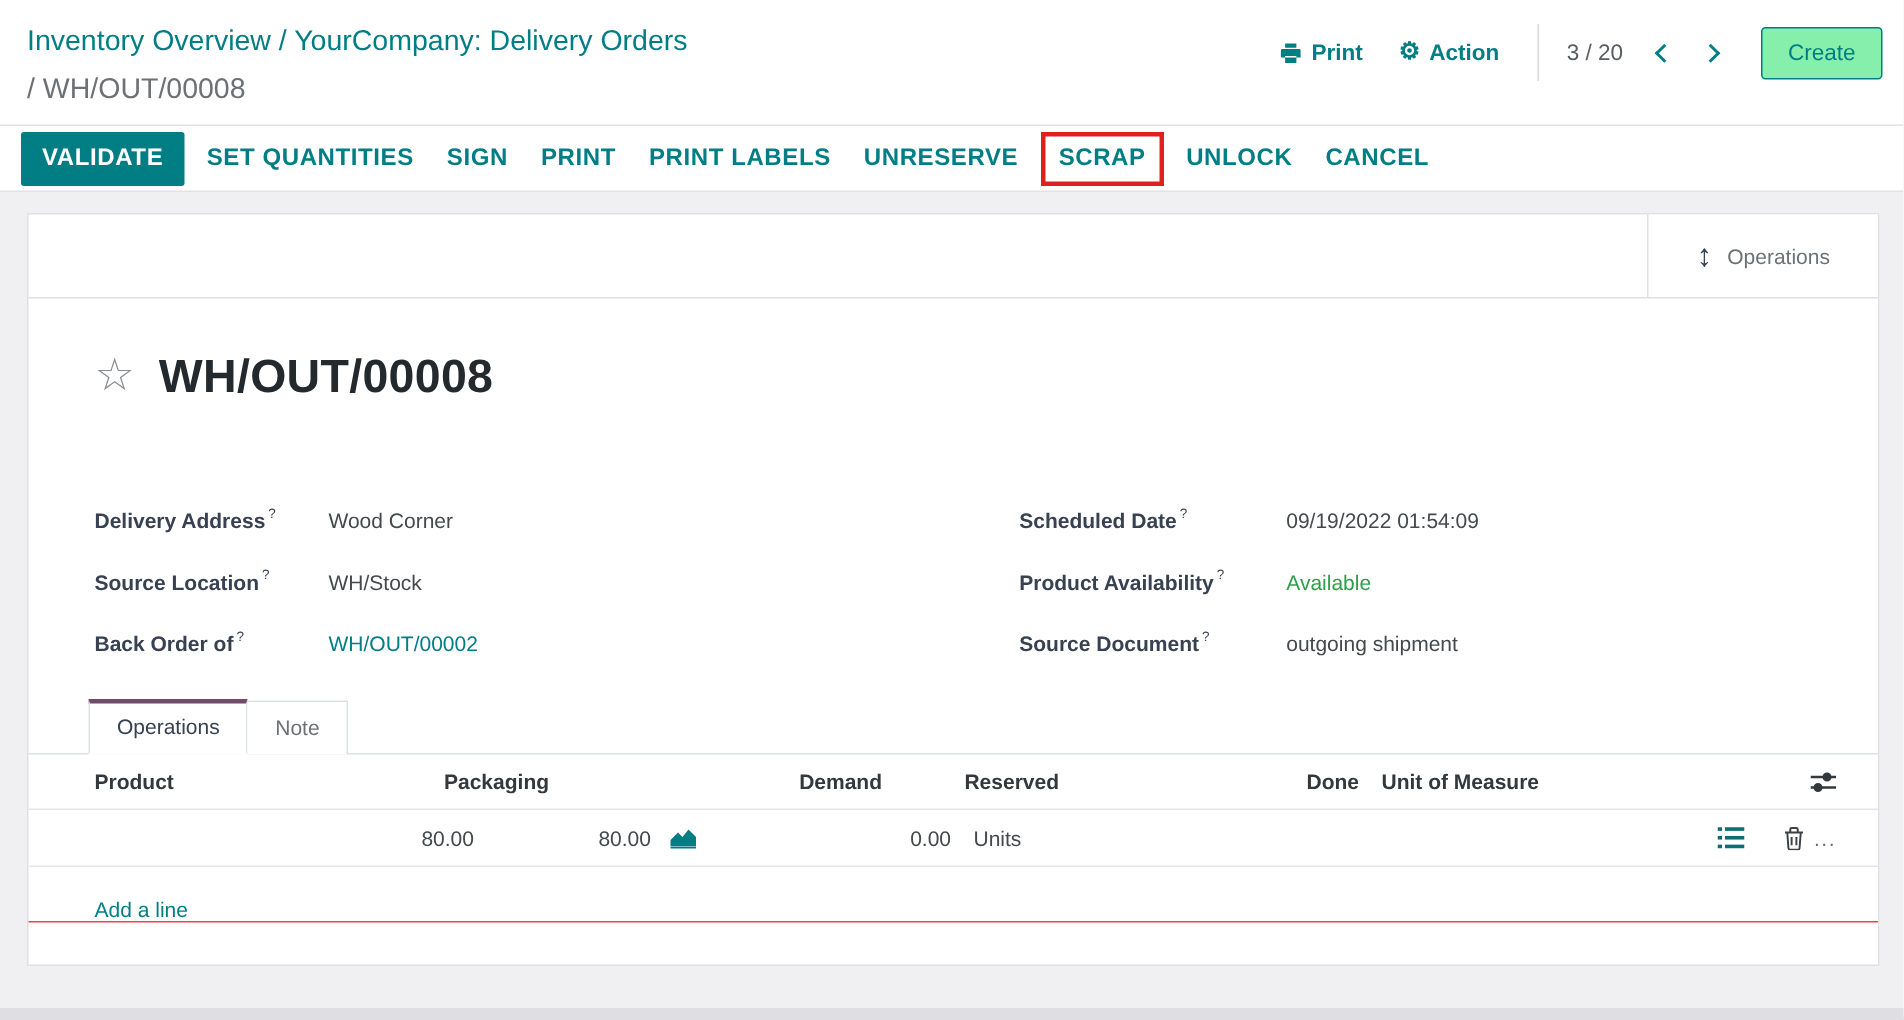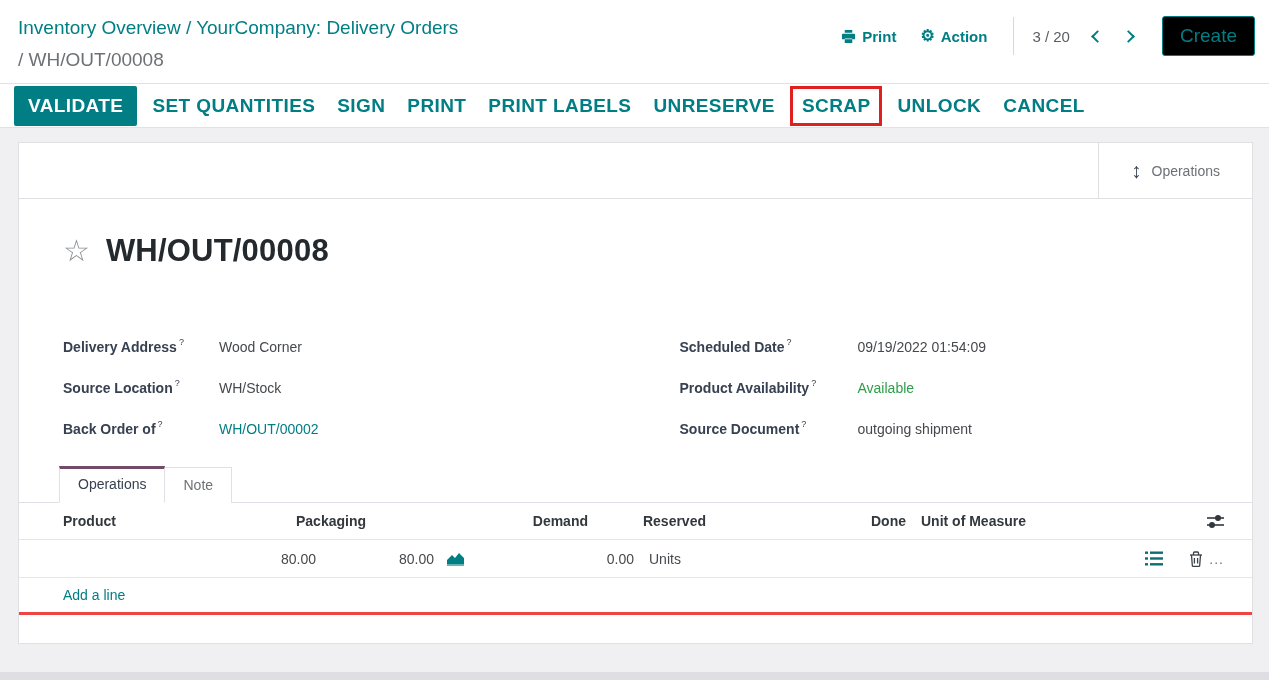--- a/index.html
+++ b/index.html
@@ -33,36 +33,36 @@
   }
   .gear-glyph { font-size:16px; line-height:1; }
   .v-divider { width:1px; height:38px; background:#d8d8dc; margin:0 10px; }
   .pager-count { color:#5a5e62; font-size:15px; margin-right:8px; }
   .chev-btn { background:none; border:none; cursor:pointer; padding:4px 7px; }
   .chev { display:inline-block; width:9px; height:9px; border-top:2.5px solid #017e84; border-right:2.5px solid #017e84; }
   .chev.left  { transform:rotate(-135deg); }
   .chev.right { transform:rotate(45deg); }
   .create-btn {
     margin-left:14px;
-    background:#000000; color:#017e84;
+    background:#86efac; color:#017e84;
     border:1px solid #017e84; border-radius:3px;
-    font-size:19px; padding:8px 17px; cursor:pointer;
+    font-size:15px; padding:8px 17px; cursor:pointer;
     font-family:inherit;
   }
   
   .toolbar {
     background:#fff; height:44px;
     display:flex; justify-content:space-between; align-items:center;
     padding:0 14px;
     border-bottom:1px solid #e2e2e6;
   }
   .tb-left { display:flex; align-items:center; }
   .tb-btn {
     background:none; border:none; cursor:pointer;
-    color:#017e84; font-weight:700; font-size:19px;
+    color:#017e84; font-weight:700; font-size:16px;
     letter-spacing:.4px; text-transform:uppercase;
     padding:8px 11px; font-family:inherit; white-space:nowrap;
   }
   .tb-btn.primary { background:#017e84; color:#fff; padding:9px 14px; border-radius:2px; margin-right:4px; }
   .annotation-box { border:3px solid #e0201f; display:inline-block; margin:0 4px; }
   .annotation-box .tb-btn { padding:6px 9px; }
   .statusbar { display:flex; align-items:center; height:38px; margin-right:4px; }
   .status-step {
     color:#8f9397; font-weight:700; font-size:13px; letter-spacing:.4px;
     padding:0 16px; display:flex; align-items:center; height:38px; cursor:pointer;
@@ -124,21 +124,21 @@
   .tc { padding:0 5px; white-space:nowrap; overflow:hidden; }
   .tc.product   { flex:0 0 272px; padding-left:44px; }
   .tc.packaging { flex:0 0 170px; }
   .tc.demand    { flex:0 0 132px; text-align:right; }
   .tc.reserved  { flex:0 0 118px; text-align:right; }
   .tc.resicon   { flex:0 0 40px; display:flex; align-items:center; padding-left:7px; }
   .tc.done      { flex:0 0 160px; text-align:right; }
   .tc.uom       { flex:1 1 auto; padding-left:10px; }
   .tc.rowicons  { flex:0 0 140px; display:flex; align-items:center; justify-content:flex-end; gap:26px; padding-right:28px; }
   .more-dots { color:#6d7175; letter-spacing:1px; margin-left:-20px; }
-  .addline-row { height:37px; display:flex; align-items:center; border-bottom:3px solid #ef4444; }
+  .addline-row { height:37px; display:flex; align-items:flex-end; border-bottom:1px solid #ef4444; }
   .addline { color:#017e84; padding-left:44px; cursor:pointer; font-size:14px; }
   .icon-btn { background:none; border:none; cursor:pointer; padding:0; display:inline-flex; align-items:center; }
   
   .bottom-strip { position:absolute; bottom:0; left:0; width:100%; height:8px; background:#dfdfe3; }
 </style>
 </head>
 <body>
 
 <header class="topbar">
   <div class="breadcrumb">

